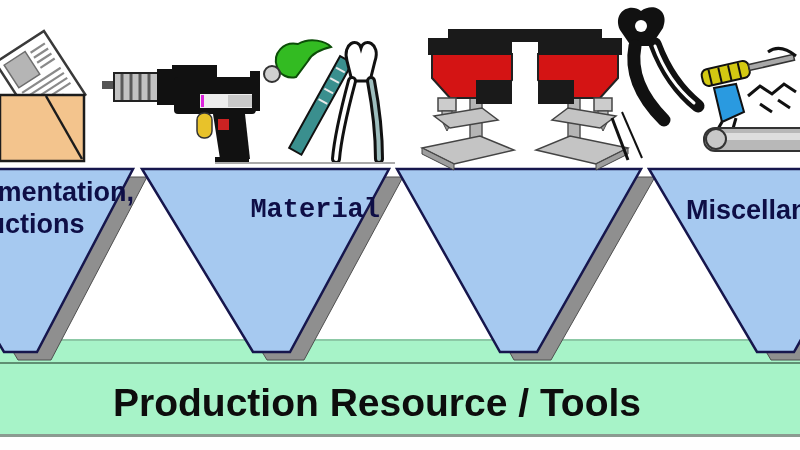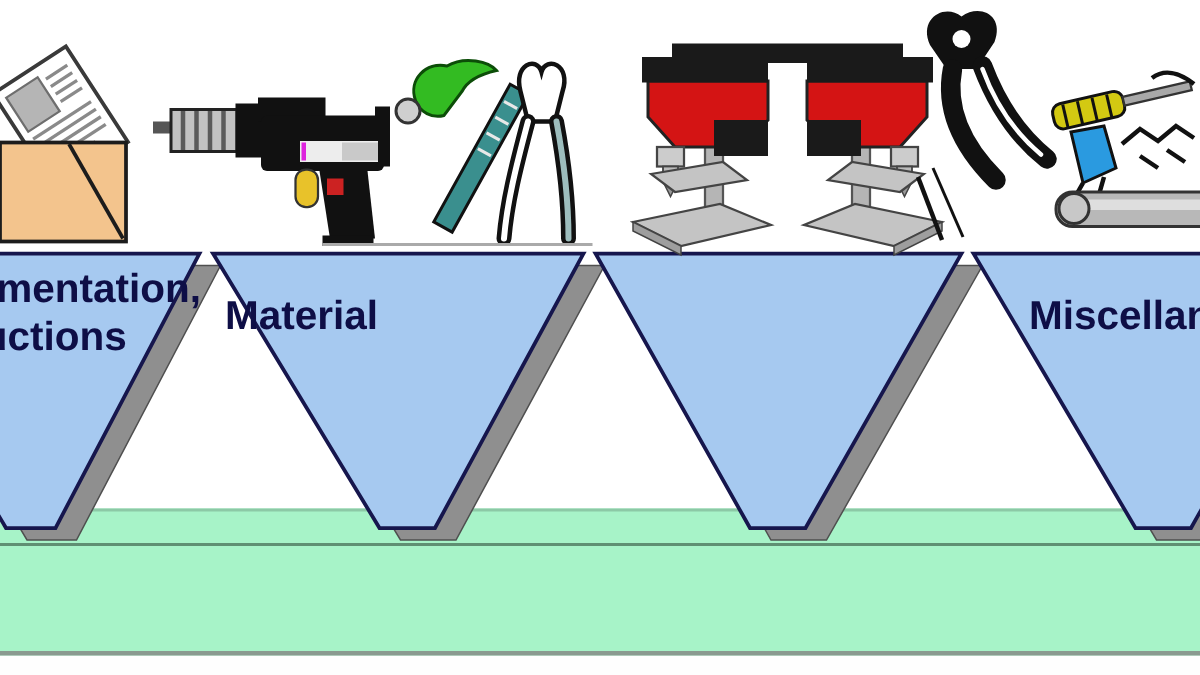--- a/index.html
+++ b/index.html
@@ -19,21 +19,21 @@
   }
   .bottom-white{position:absolute;left:0;top:440px;width:800px;height:10px;background:#fefefe;}
   
   .funnel-layer{position:absolute;left:0;top:0;width:800px;height:450px;}
   
   .funnel-label{
     position:absolute;color:#0e0e46;font-weight:700;font-size:27px;line-height:32px;
     white-space:nowrap;letter-spacing:0px;
   }
   .label-1{left:-70px;top:176px;width:230px;text-align:left;}
-  .label-2{left:150px;top:194px;width:230px;text-align:left;}
+  .label-2{left:150px;top:194px;width:230px;text-align:right;font-family:Liberation Mono, monospace;}
   .label-3{left:398px;top:194px;width:240px;text-align:center;}
   .label-4{left:686px;top:194px;width:300px;text-align:left;}
   .band-title{
     position:absolute;left:0;top:381px;width:754px;text-align:center;
     color:#0d0d0d;font-weight:700;font-size:39px;line-height:44px;white-space:nowrap;
   }
   
   .clip{position:absolute;}
   .clip-folder{left:0;top:25px;}
   .clip-drill{left:100px;top:35px;}
@@ -192,14 +192,15 @@
 
   <div class="ground-line"></div>
 
   <div class="funnel-label label-1">
     <div>Documentation,</div>
     <div>Instructions</div>
   </div>
   <div class="funnel-label label-2">Material</div>
   <div class="funnel-label label-4">Miscellaneous</div>
 
+  <div class="band-title">Production Resource / Tools</div>
 
 </div>
 
 </body></html>

